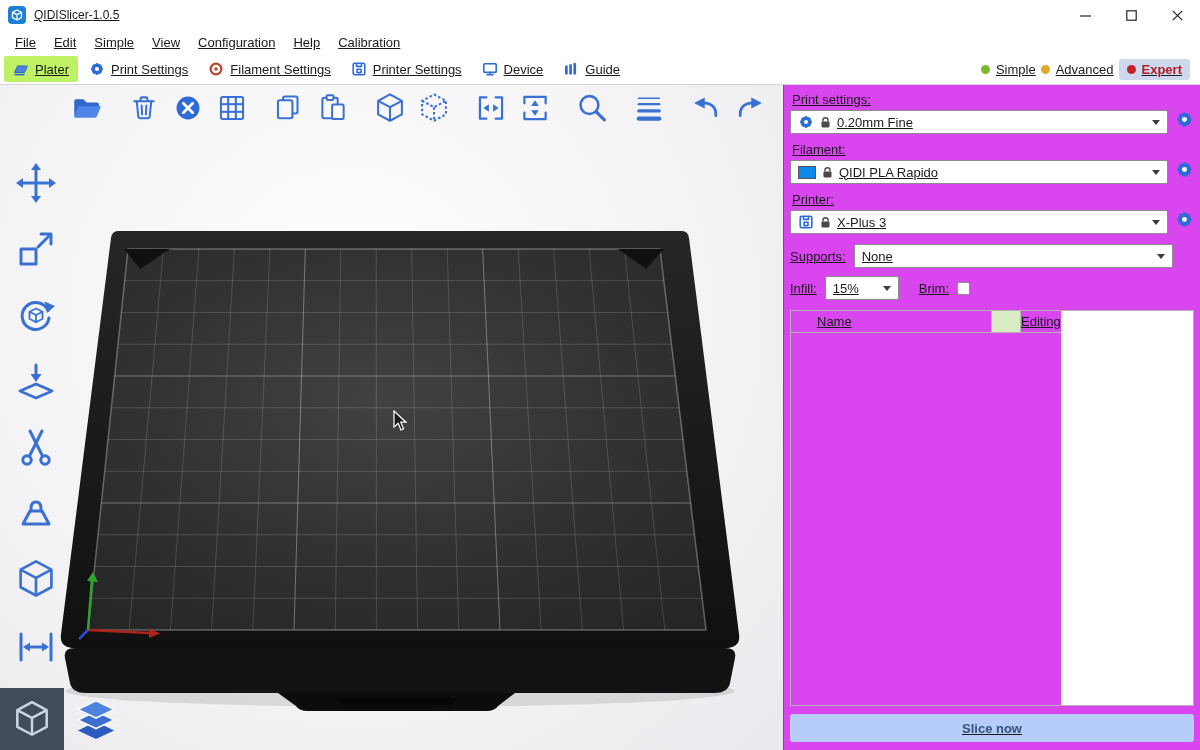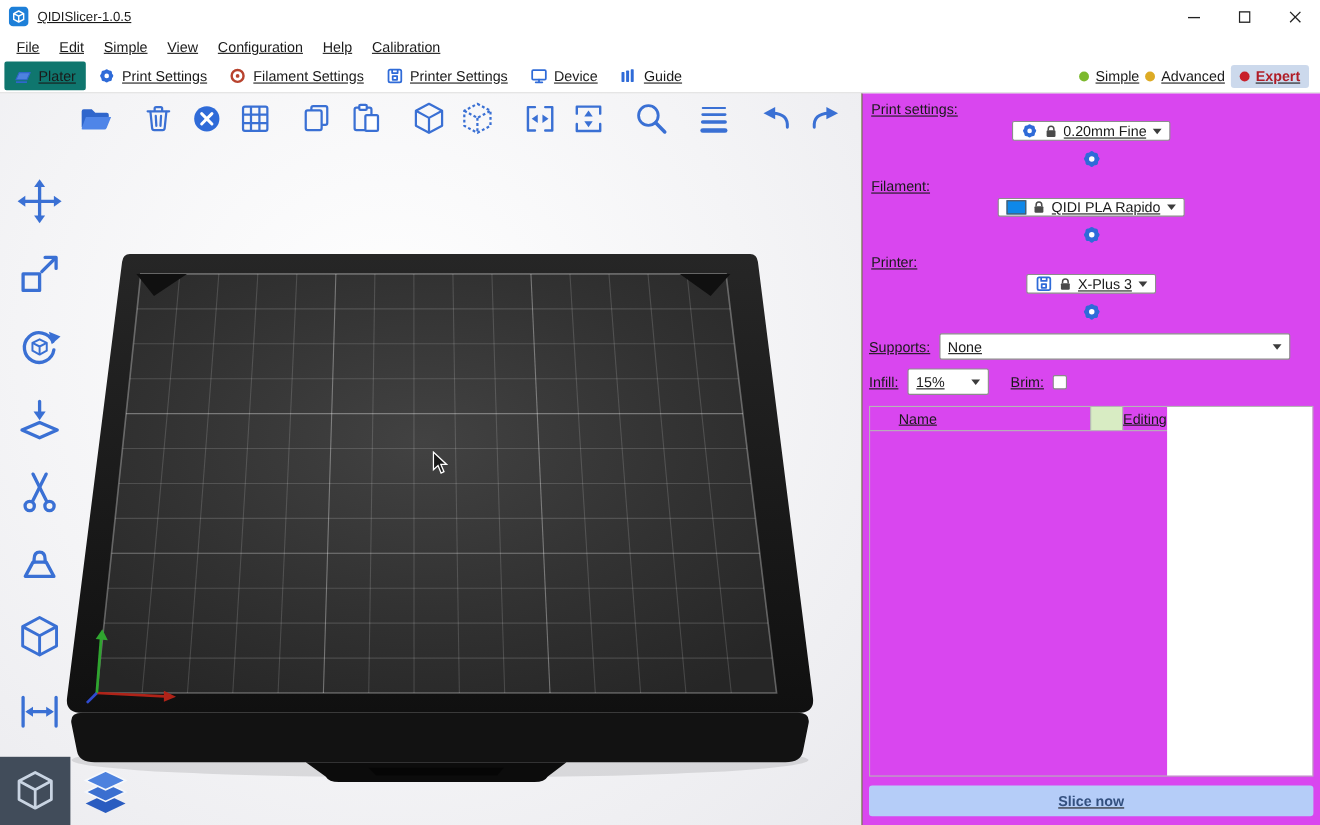--- a/index.html
+++ b/index.html
@@ -14,21 +14,21 @@
   .win-controls { margin-left:auto; display:flex; height:100%; }
   .win-btn { width:46px; display:flex; align-items:center; justify-content:center; }
 
   
   .menubar { flex:0 0 24px; display:flex; align-items:center; padding-left:6px; }
   .menu-item { padding:3px 9px; cursor:default; }
 
   
   .tabbar { flex:0 0 31px; display:flex; align-items:center; border-bottom:1px solid #d5d5d5; padding-left:4px; gap:2px; }
   .tab { display:flex; align-items:center; gap:6px; padding:5px 9px; border-radius:2px; cursor:default; }
-  .tab.active { background:#0f766e; }
+  .tab.active { background:#bef264; }
   .ticon { width:16px; height:16px; display:flex; flex:0 0 auto; }
   .ticon svg { width:16px; height:16px; }
   .modes { margin-left:auto; display:flex; align-items:center; gap:5px; padding-right:10px; }
   .mode { display:flex; align-items:center; gap:6px; }
   .dot { width:9px; height:9px; border-radius:50%; }
   .dot-simple { background:#7cb92e; }
   .dot-advanced { background:#ddab25; }
   .dot-expert { background:#c8202b; }
   .mode-expert { background:#ccd9ec; border-radius:3px; padding:3px 8px; color:#b01c26; font-weight:700; }
 
@@ -50,21 +50,21 @@
 
   .view-switcher { position:absolute; left:0; bottom:0; display:flex; }
   .vs-btn { width:64px; height:62px; display:flex; align-items:center; justify-content:center; cursor:default; }
   .vs-editor { background:#414c5a; color:#c9d4e2; }
   .vs-btn svg { width:42px; height:42px; }
 
   
   .sidebar { flex:1; border-left:1px solid #4d7c0f; background:#d946ef; padding:4px 6px 8px 6px;
              display:flex; flex-direction:column; min-width:0; }
   .side-label { margin:3px 2px; }
-  .combo-row { display:flex; align-items:center; gap:7px; margin-bottom:5px;flex-direction:column; }
+  .combo-row { display:flex; align-items:flex-start; gap:7px; margin-bottom:5px; }
   .combo { flex:1; height:24px; border:1px solid #8c8c8c; border-radius:2px; background:#fff;
            display:flex; align-items:center; gap:6px; padding:0 7px; min-width:0; cursor:default; }
   .combo-text { white-space:nowrap; overflow:hidden; }
   .chev { margin-left:auto; width:0; height:0; border-left:4px solid transparent; border-right:4px solid transparent; border-top:5px solid #3c3c3c; flex:0 0 auto; }
   .ci { width:16px; height:16px; color:#2f6bd8; flex:0 0 auto; }
   .ci svg { width:16px; height:16px; }
   .lock { width:11px; height:13px; color:#4a4a4a; flex:0 0 auto; }
   .lock svg { width:11px; height:13px; }
   .gear-btn { width:19px; height:19px; color:#2f6bd8; flex:0 0 auto; cursor:default; }
   .gear-btn svg { width:19px; height:19px; }

